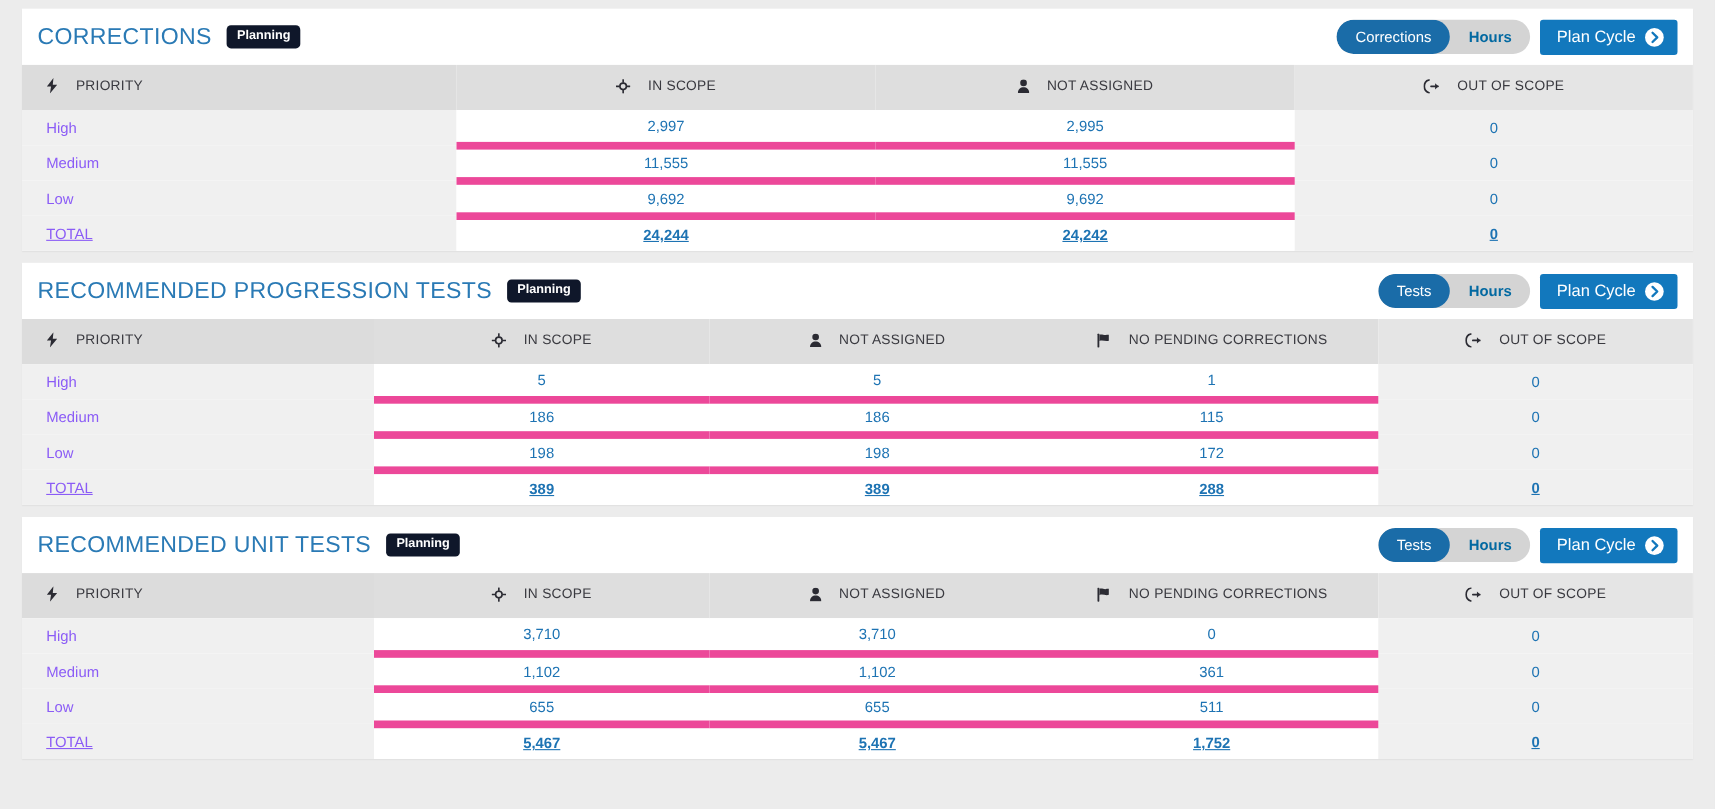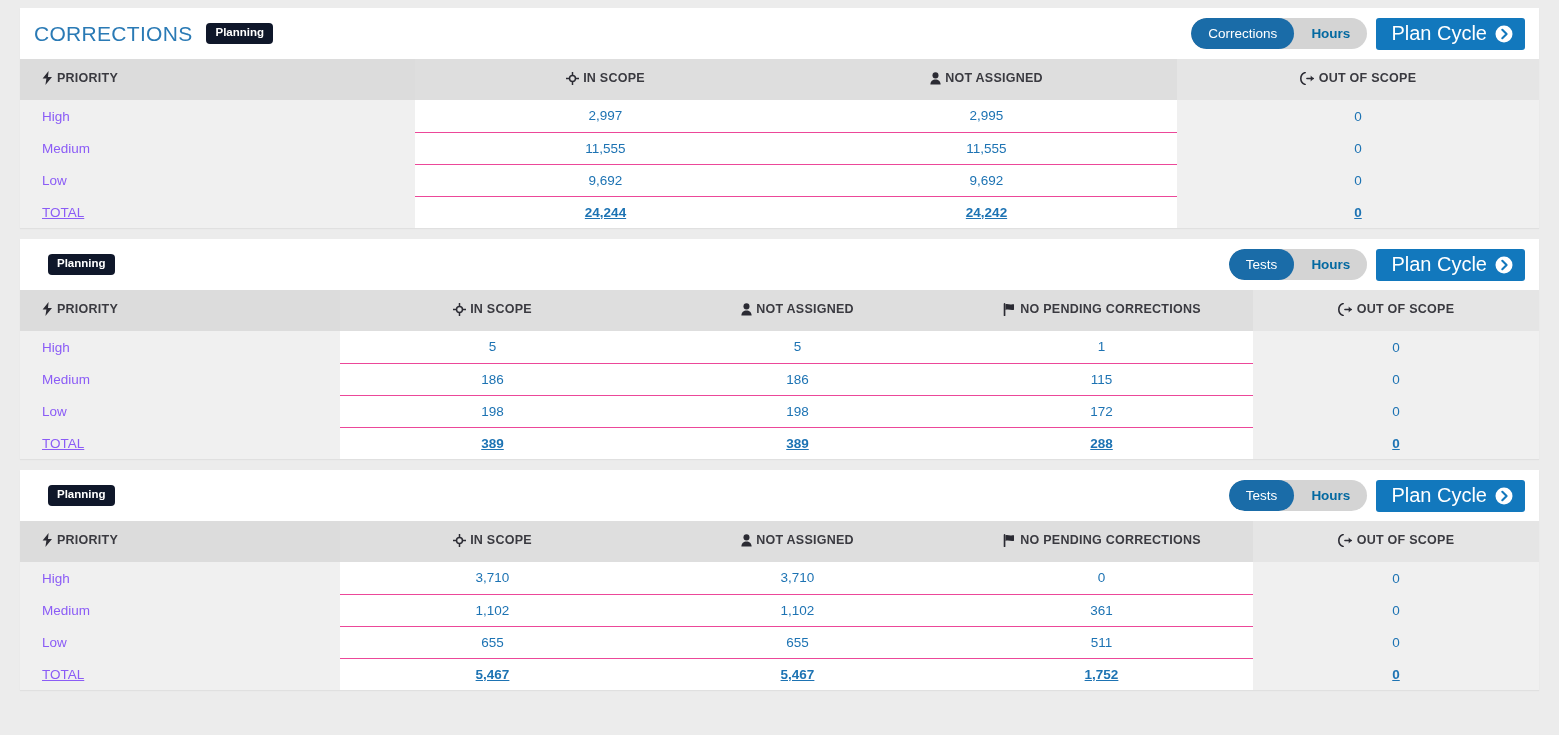--- a/index.html
+++ b/index.html
@@ -92,21 +92,21 @@
   .plan-btn {
     display: inline-flex;
     align-items: center;
     gap: 8px;
     background: #1278bd;
     color: #ffffff;
     border: none;
     height: 32px;
     padding: 0 12px 0 15px;
     border-radius: 3px;
-    font-size: 20px;
+    font-size: 15px;
     font-family: inherit;
     cursor: pointer;
     white-space: nowrap;
   }
   .plan-btn .arrow-circle {
     width: 18px; height: 18px;
     display: inline-flex;
     align-items: center;
     justify-content: center;
   }
@@ -136,43 +136,42 @@
     background: #e5e5e5;
     margin-top: 12px;
   }
 
   table.grid td {
     height: 32px;
     font-size: 13.5px;
     text-align: center;
     vertical-align: middle;
     background: #ffffff;
-    border-bottom: 1px solid #ec4899;
+    border-bottom: 7px solid #ec4899;
     color: #1d73b3;
   }
   table.grid tr:last-child td { border-bottom: none; text-decoration: underline; }
 
   table.grid td.col-priority {
     background: #f0f0f0;
     color: #8b5cf6;
     text-align: left;
     padding-left: 22px;
     border-bottom: none;
   }
   table.grid td.col-out {
     background: #f0f0f0;
     border-bottom: none;
   }
   table.grid tr.total-row td { font-weight: bold; }
   table.grid tr.total-row td.col-priority { font-weight: normal; }
 
   .th-inner {
     display: inline-flex;
-    gap: 4px;
-    font-weight: bold;
+    gap: 16px;
   }
   .ico { display: inline-flex; align-items: center; }
 
   
   .t3 .col-priority { width: 320px; }
   .t3 .col-out      { width: 326px; }
   .t4 .col-priority { width: 320px; }
   .t4 .col-out      { width: 286px; }
 </style>
 </head>
@@ -281,20 +280,21 @@
           <td>24,244</td>
           <td>24,242</td>
           <td class="col-out">0</td>
         </tr>
       </tbody>
     </table>
   </div>
 
   <div class="card">
     <div class="card-head">
+      <span class="card-title">RECOMMENDED PROGRESSION TESTS</span>
       <span class="badge">Planning</span>
       <span class="head-spacer"></span>
 
       <div class="toggle">
         <button class="toggle-opt active">Tests</button>
         <button class="toggle-opt">Hours</button>
       </div>
 
       <button class="plan-btn">
         <span>Plan Cycle</span>
@@ -402,20 +402,21 @@
           <td>389</td>
           <td>288</td>
           <td class="col-out">0</td>
         </tr>
       </tbody>
     </table>
   </div>
 
   <div class="card">
     <div class="card-head">
+      <span class="card-title">RECOMMENDED UNIT TESTS</span>
       <span class="badge">Planning</span>
       <span class="head-spacer"></span>
 
       <div class="toggle">
         <button class="toggle-opt active">Tests</button>
         <button class="toggle-opt">Hours</button>
       </div>
 
       <button class="plan-btn">
         <span>Plan Cycle</span>

